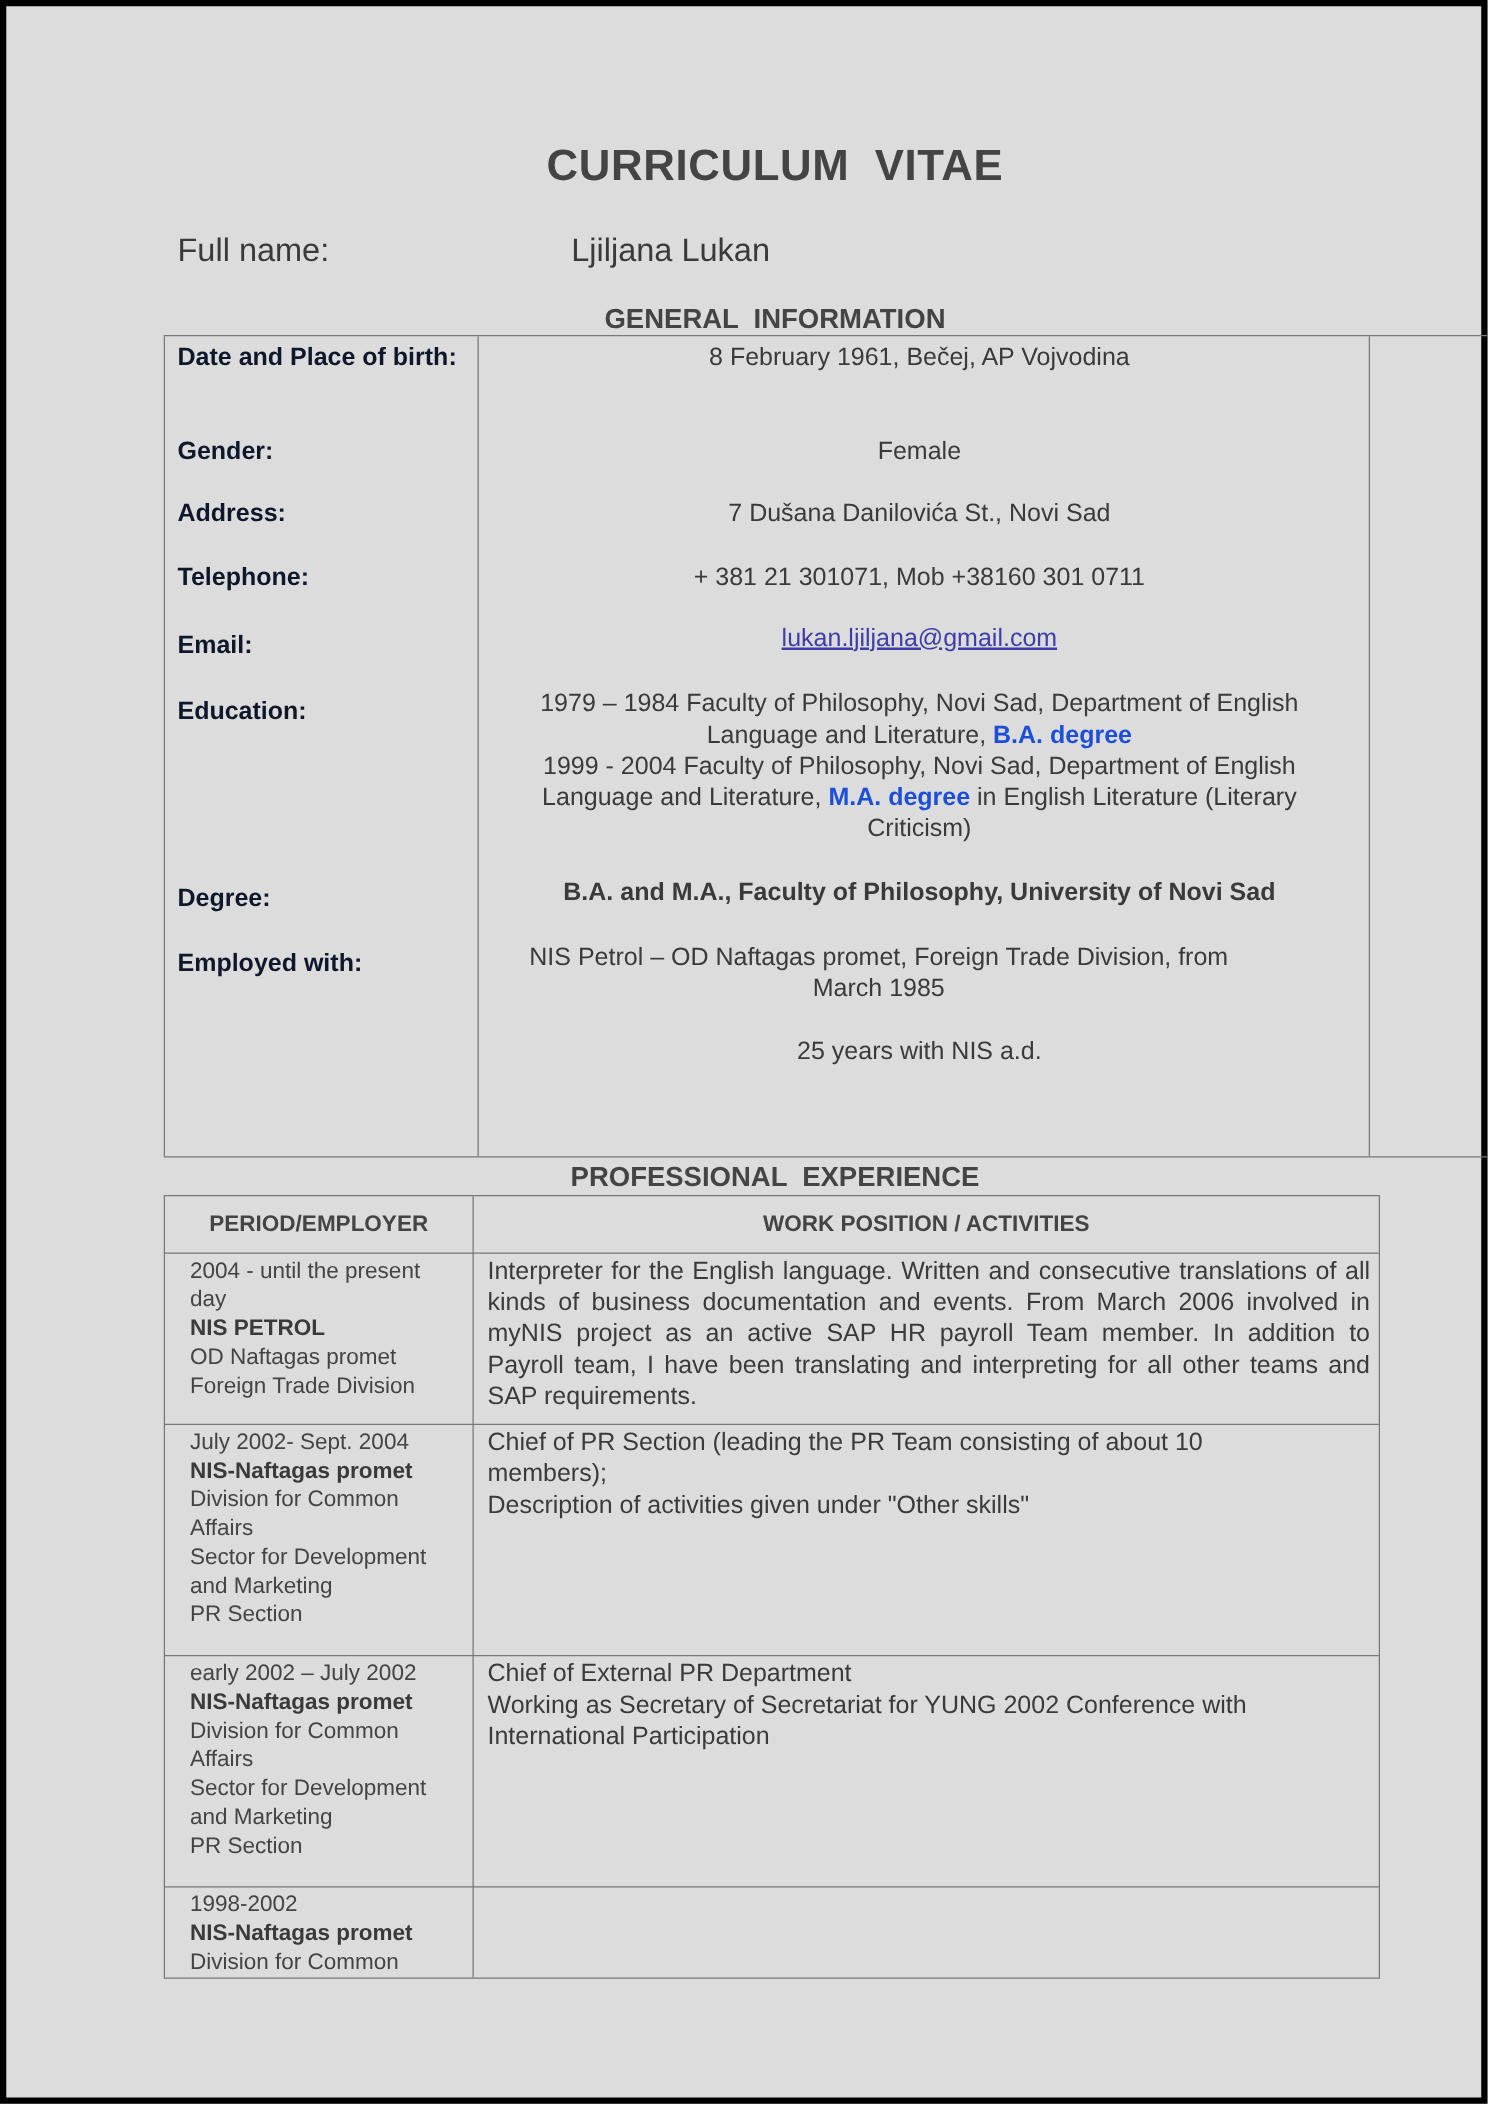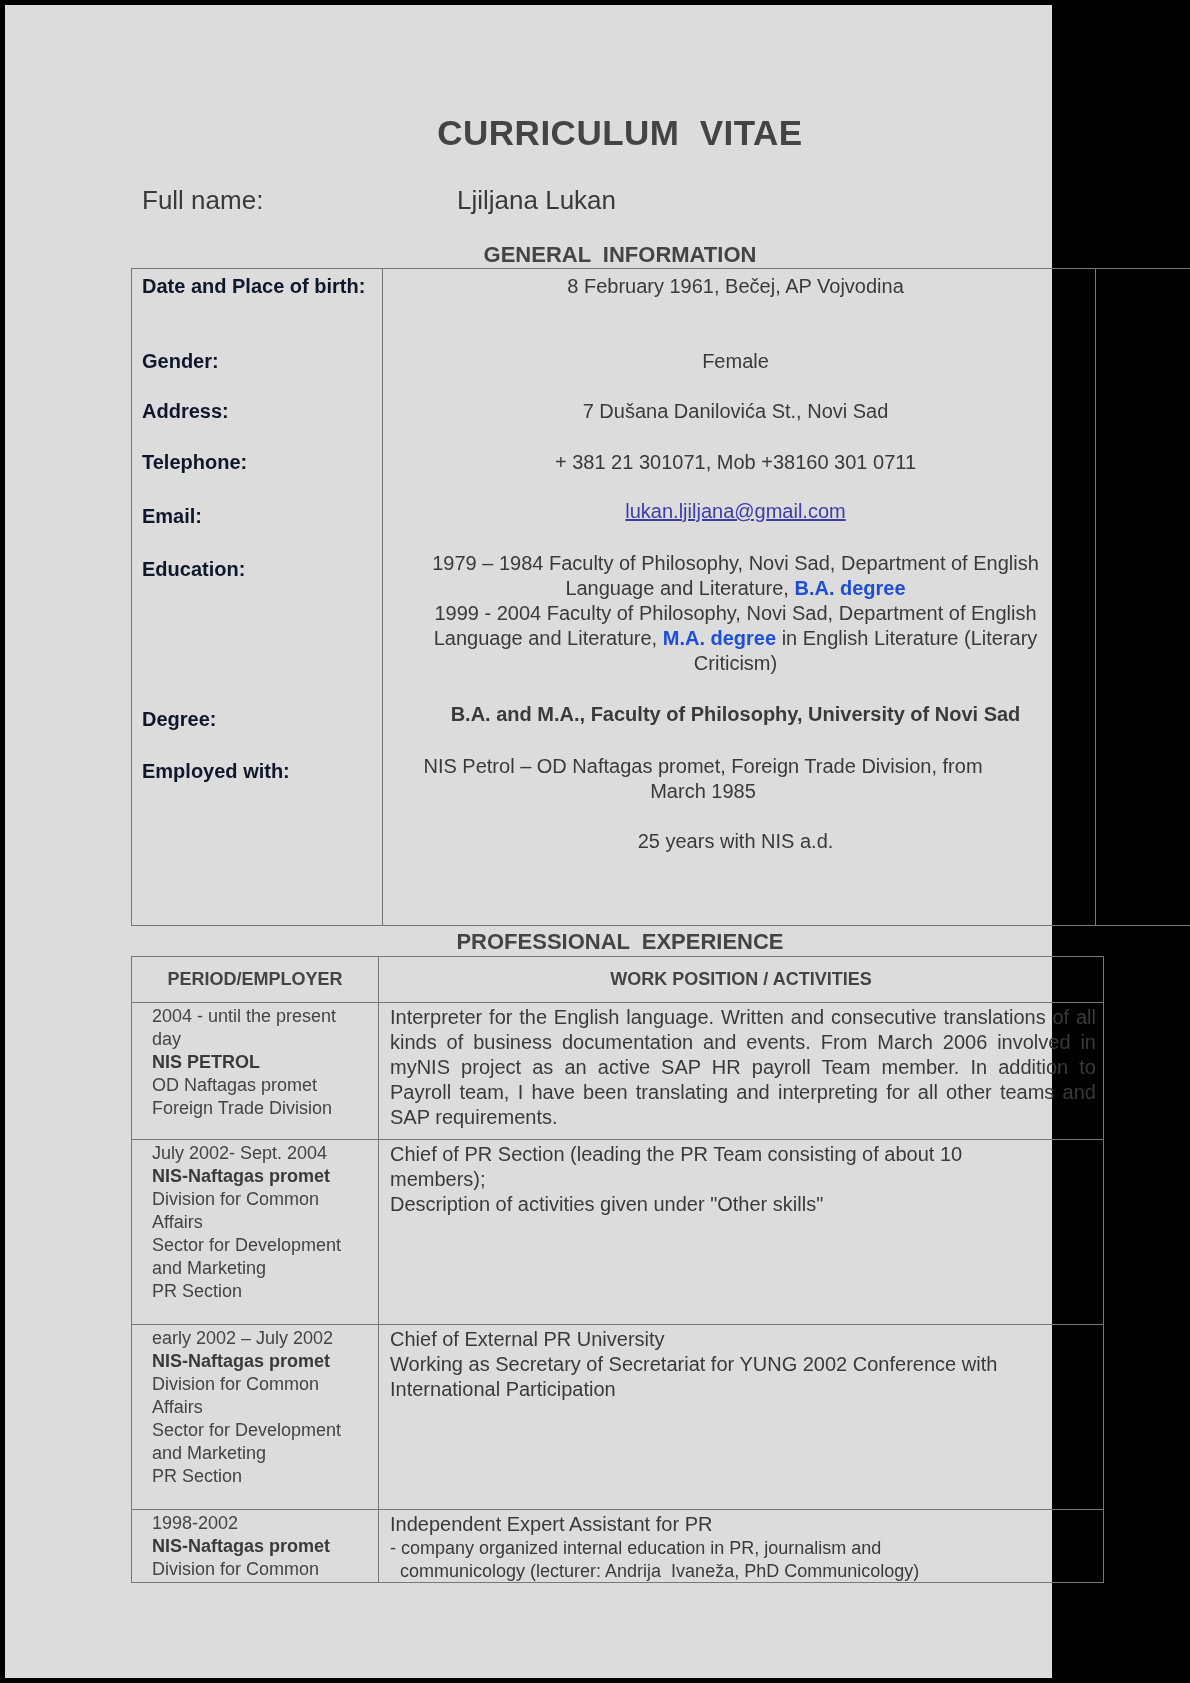--- a/index.html
+++ b/index.html
@@ -1,21 +1,21 @@
 <!DOCTYPE html>
 <html><head>
 <meta charset="utf-8">
 <style>
   html, body { margin: 0; padding: 0; }
   body {
     width: 1190px; height: 1683px; background: #000; position: relative; overflow: hidden;
     font-family: "Liberation Sans", sans-serif; color: #3a3a3a;
   }
   .page {
-    position: absolute; left: 5px; top: 5px; width: 1047px; height: 1673px;
+    position: absolute; left: 5px; top: 5px; width: 1180px; height: 1673px;
     background: #dcdcdc;
   }
   .title {
     position: absolute; left: 0; width: 1230px; top: 108px; text-align: center;
     font-size: 35px; font-weight: bold; letter-spacing: 0.5px; color: #444;
     word-spacing: 10px;
   }
   .fullname-label { position: absolute; left: 137px; top: 180px; font-size: 26px; color: #3a3a3a; }
   .fullname-value { position: absolute; left: 452px; top: 180px; font-size: 26px; color: #3a3a3a; }
   .section-head {
@@ -151,29 +151,24 @@
     </div>
 
     <div class="p-cell" style="top:370px">
       <div>early 2002 – July 2002</div>
       <div class="emp">NIS-Naftagas promet</div>
       <div style="width:200px">Division for Common Affairs</div>
       <div style="width:220px">Sector for Development and Marketing</div>
       <div>PR Section</div>
     </div>
     <div class="w-cell" style="top:370px">
-      <div class="u">Chief of External PR  University</div>
+      <div class="u">Chief of External PR  Department</div>
       <div style="width:680px">Working as Secretary of Secretariat for YUNG 2002 Conference with International Participation</div>
     </div>
 
     <div class="p-cell" style="top:555px">
       <div>1998-2002</div>
       <div class="emp">NIS-Naftagas promet</div>
       <div>Division for Common</div>
     </div>
-    <div class="w-cell" style="top:555px">
-      <div>Independent Expert Assistant for PR</div>
-      <div class="small" style="white-space:pre">- company organized internal education in PR, journalism and</div>
-      <div class="small" style="white-space:pre">  communicology (lecturer: Andrija  Ivaneža, PhD Communicology)</div>
-    </div>
   </div>
 
 </div>
 
 </body></html>

